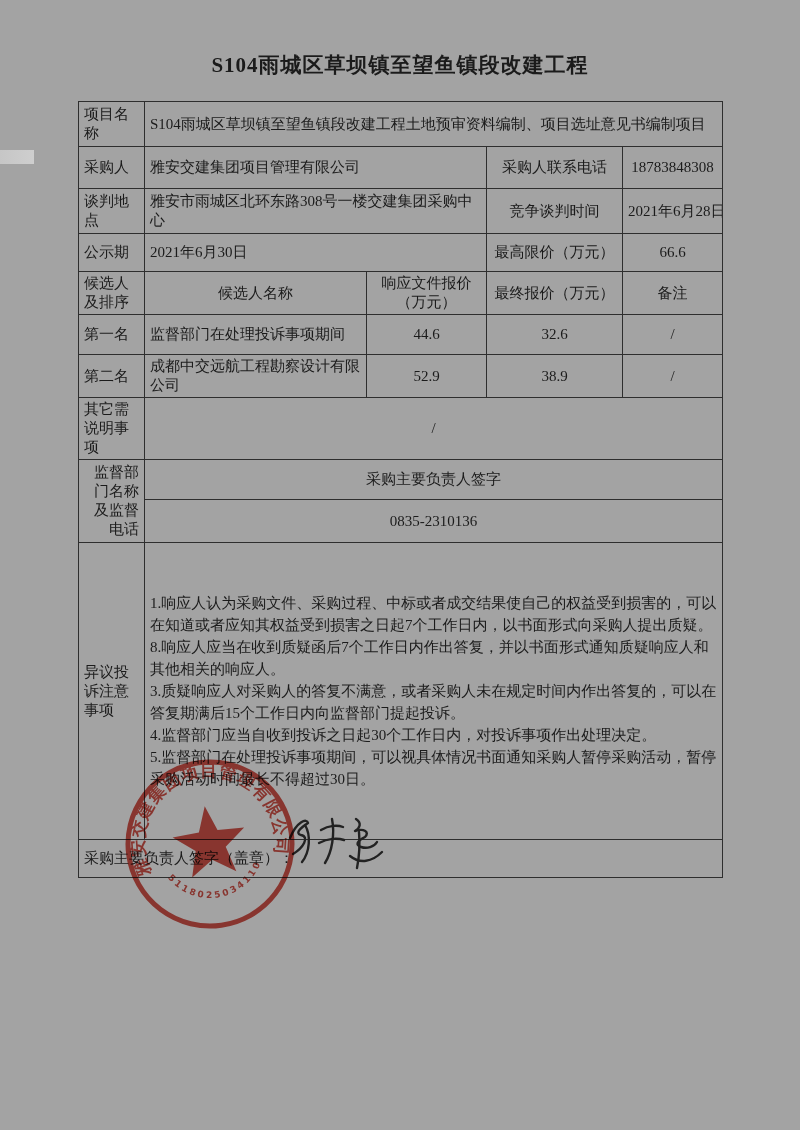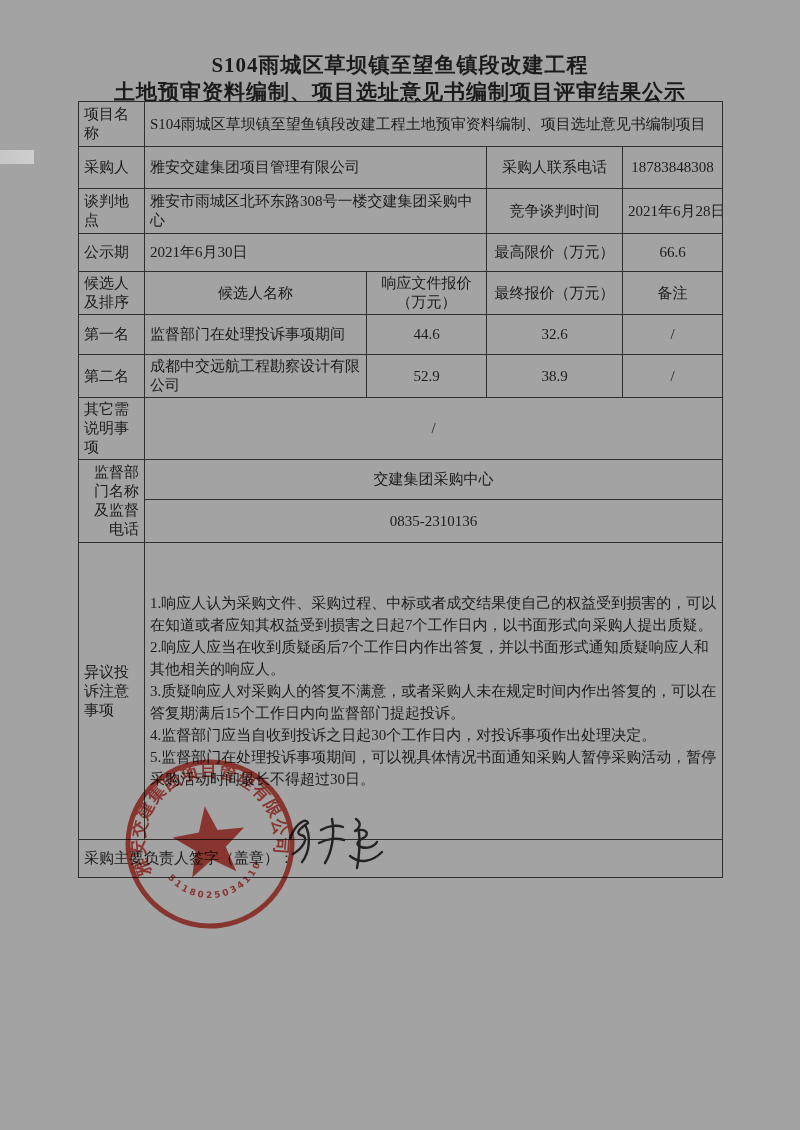--- a/index.html
+++ b/index.html
@@ -56,21 +56,20 @@
     opacity:.5;
   }
 </style>
 </head>
 <body>
 
 <div class="page">
 
   <div class="title">
     <div>S104雨城区草坝镇至望鱼镇段改建工程</div>
-    <div>土地预审资料编制、项目选址意见书编制项目评审结果公示</div>
   </div>
 
   <div class="scan-edge"></div>
 
   <table class="doc">
     <colgroup>
       <col style="width:66px">
         <col style="width:222px">
         <col style="width:120px">
       <col style="width:136px">
@@ -128,31 +127,31 @@
       <td class="ctr">/</td>
     </tr>
 
     <tr style="height:38px">
       <td class="lbl">其它需说明事项</td>
       <td colspan="4" class="ctr">/</td>
     </tr>
 
     <tr style="height:40px">
       <td rowspan="2" class="lbl-c">监督部门名称及监督电话</td>
-      <td colspan="4" class="ctr">交建集团采购中心</td>
+      <td colspan="4" class="ctr">采购主要负责人签字</td>
     </tr>
     <tr style="height:43px">
       <td colspan="4" class="ctr">0835-2310136</td>
     </tr>
 
     <tr style="height:297px">
       <td class="lbl">异议投诉注意事项</td>
       <td colspan="4" class="notes-cell">
         <div class="note-line">1.响应人认为采购文件、采购过程、中标或者成交结果使自己的权益受到损害的，可以在知道或者应知其权益受到损害之日起7个工作日内，以书面形式向采购人提出质疑。</div>
-        <div class="note-line">2.响应人应当在收到质疑函后7个工作日内作出答复，并以书面形式通知质疑响应人和其他相关的响应人。</div>
+        <div class="note-line">8.响应人应当在收到质疑函后7个工作日内作出答复，并以书面形式通知质疑响应人和其他相关的响应人。</div>
         <div class="note-line">3.质疑响应人对采购人的答复不满意，或者采购人未在规定时间内作出答复的，可以在答复期满后15个工作日内向监督部门提起投诉。</div>
         <div class="note-line">4.监督部门应当自收到投诉之日起30个工作日内，对投诉事项作出处理决定。</div>
         <div class="note-line">5.监督部门在处理投诉事项期间，可以视具体情况书面通知采购人暂停采购活动，暂停采购活动时间最长不得超过30日。</div>
       </td>
     </tr>
 
     <tr style="height:38px">
       <td colspan="5" class="sign-cell">
         <span>采购主要负责人签字（盖章）：</span>
       </td>

